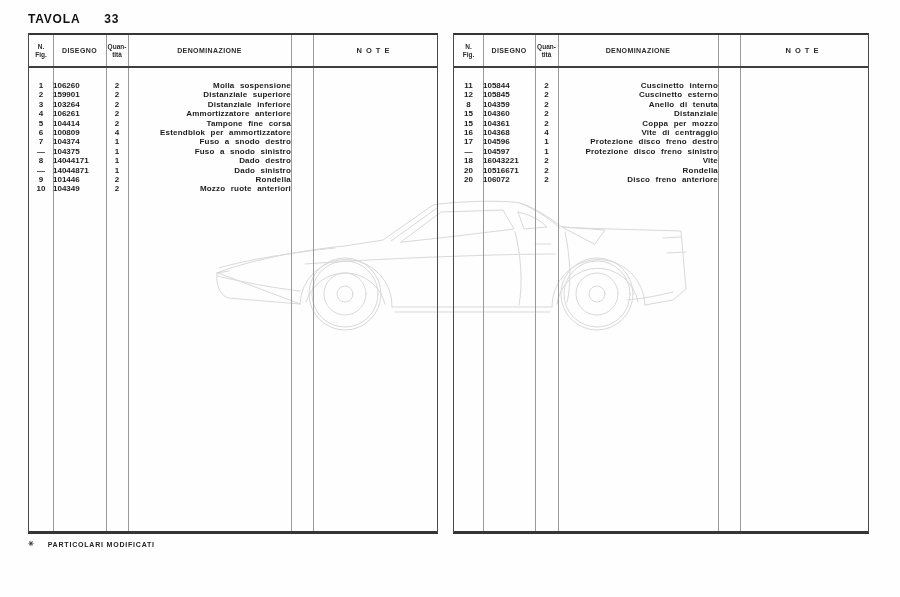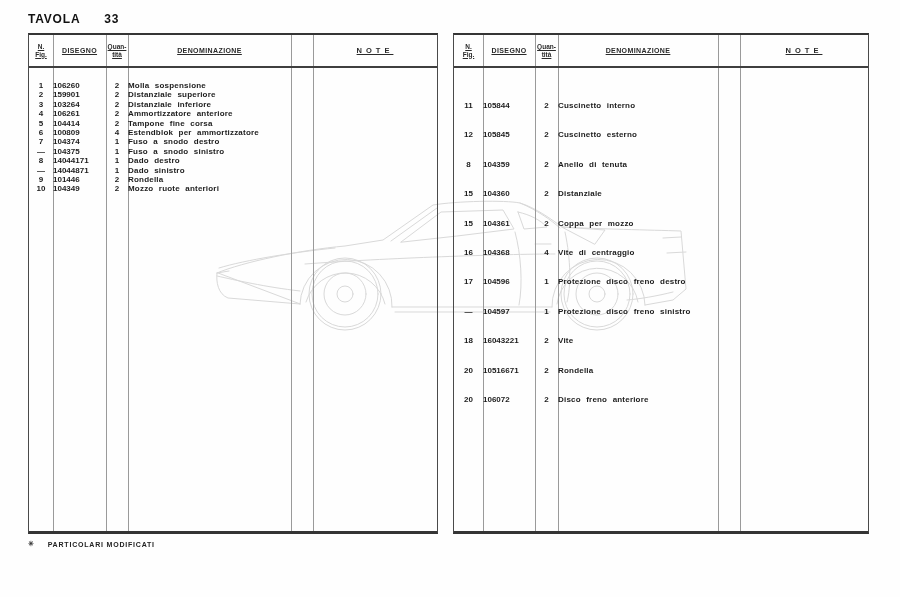--- a/index.html
+++ b/index.html
@@ -31,34 +31,34 @@
   .t-right .d1{left:29px}.t-right .d2{left:81px}.t-right .d3{left:104px}.t-right .d4{left:264px}.t-right .d5{left:286px}
   .thead{
     position:absolute;top:0;left:0;right:0;height:31px;
     border-bottom:2px solid #3f3f3f;
     display:grid;box-sizing:content-box;
   }
   .t-left .thead{grid-template-columns:24px 53px 22px 163px 22px 1fr;}
   .t-right .thead{grid-template-columns:29px 52px 23px 160px 22px 1fr;}
   .th{
     display:flex;flex-direction:column;align-items:center;justify-content:center;
-    font-weight:bold;color:#2a2a2a;text-align:left;text-decoration:underline;
+    font-weight:bold;color:#2a2a2a;text-align:left;
   }
   .th-small{font-size:6.5px;line-height:7.5px;}
   .th-main{font-size:7px;letter-spacing:0.4px;}
   .th-note{font-size:7.5px;letter-spacing:4px;}
   .tbody{position:absolute;top:33px;left:0;right:0;bottom:0;padding-top:13px;}
   .row{display:grid;height:9.4px;line-height:9.4px;}
   .t-left .row{grid-template-columns:24px 53px 22px 163px 22px 1fr;}
-  .t-right .row{grid-template-columns:29px 52px 23px 160px 22px 1fr;margin-top:20px;}
+  .t-right .row{grid-template-columns:29px 52px 23px 160px 22px 1fr;}
   .c{font-size:8px;font-weight:bold;white-space:nowrap;overflow:visible;}
   .c.fig{text-align:center;}
   .c.dis{padding-right:6px;}
   .c.qty{text-align:center;}
-  .c.den{text-align:left;padding-left:0;word-spacing:3px;letter-spacing:0.2px;}
+  .c.den{text-align:right;padding-left:16px;word-spacing:3px;letter-spacing:0.2px;}
   
   .legend{
     position:absolute;left:28px;top:540px;
     display:flex;align-items:center;gap:13px;
     font-size:7px;font-weight:bold;letter-spacing:0.8px;color:#222;
   }
   .legend .sym{font-size:7px;color:#333;}
   svg .ln{fill:none;stroke:#d9d9d9;stroke-width:1;stroke-linecap:round;stroke-linejoin:round;}
 </style>
 </head>

